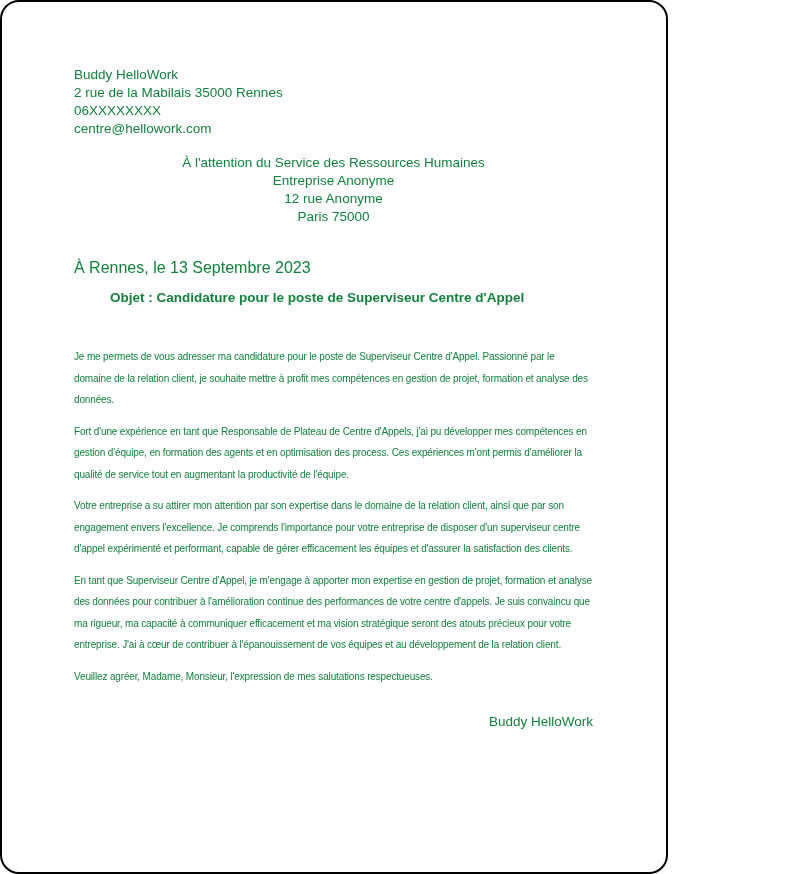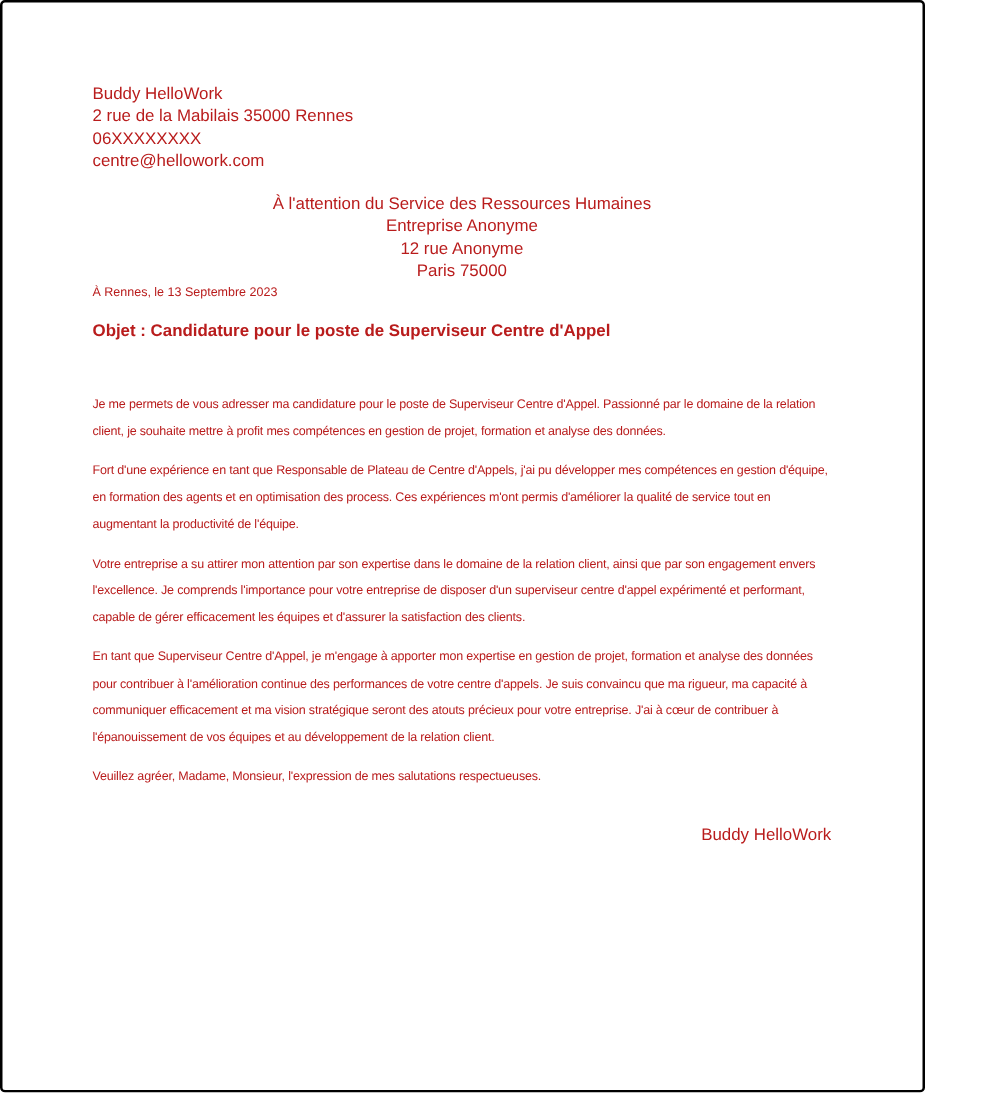--- a/index.html
+++ b/index.html
@@ -2,54 +2,56 @@
 <html lang="fr"><head>
 <meta charset="utf-8">
 <style>
   html, body {
     margin: 0;
     padding: 0;
     background: #ffffff;
   }
   .page {
     position: relative;
-    width: 740px;
+    width: 668px;
     height: 874px;
     box-sizing: border-box;
     background: #ffffff;
     border: 2px solid #000000;
-    border-radius: 4px;
+    border-radius: 19px;
     font-family: "Liberation Sans", sans-serif;
-    color: #b91c1c;
+    color: #15803d;
     overflow: hidden;
   }
   .content {
     box-sizing: border-box;
     padding: 64px 73px 0 72px;
   }
   .sender-block {
     font-size: 13.5px;
     line-height: 18px;
     text-align: left;
   }
   .recipient-block {
     margin-top: 16px;
     font-size: 13.5px;
     line-height: 18px;
     text-align: center;
   }
   .dateline {
-    font-size: 10px;
+    margin-top: 33px;
+    font-size: 16px;
     line-height: 18px;
   }
   .subject {
     margin-top: 12px;
     font-size: 13.5px;
     line-height: 18px;
     font-weight: 700;
+    margin-left: 36px;
   }
   .body-text {
     margin-top: 39px;
     font-size: 10px;
     line-height: 21.5px;
     letter-spacing: -0.15px;
   }
   .body-text p {
     margin: 0 0 10px 0;
   }

